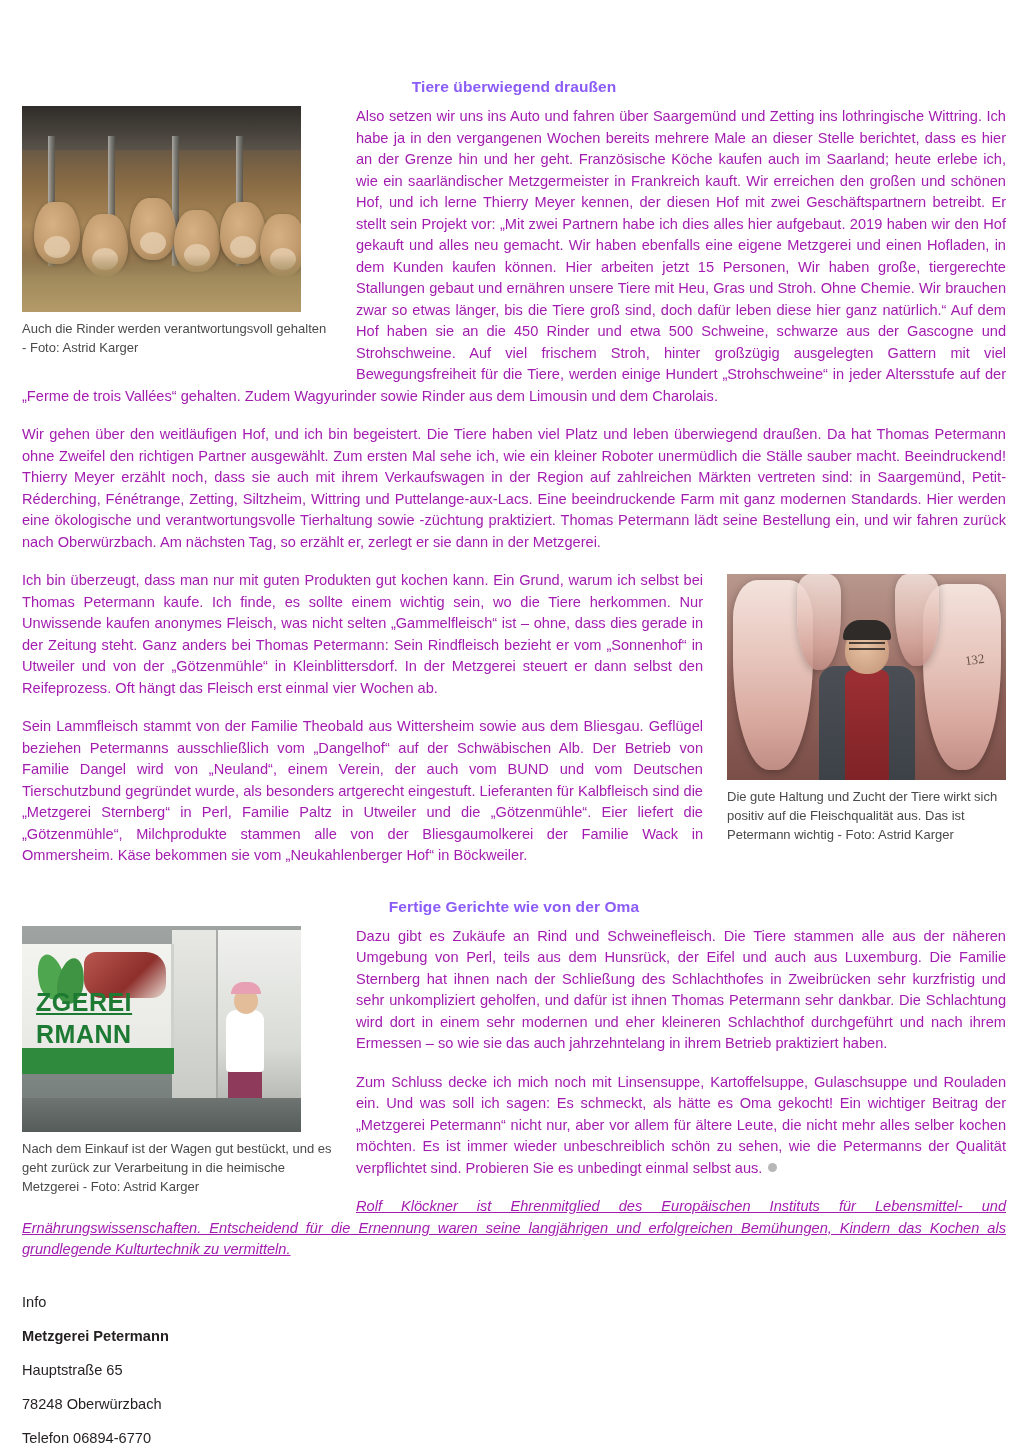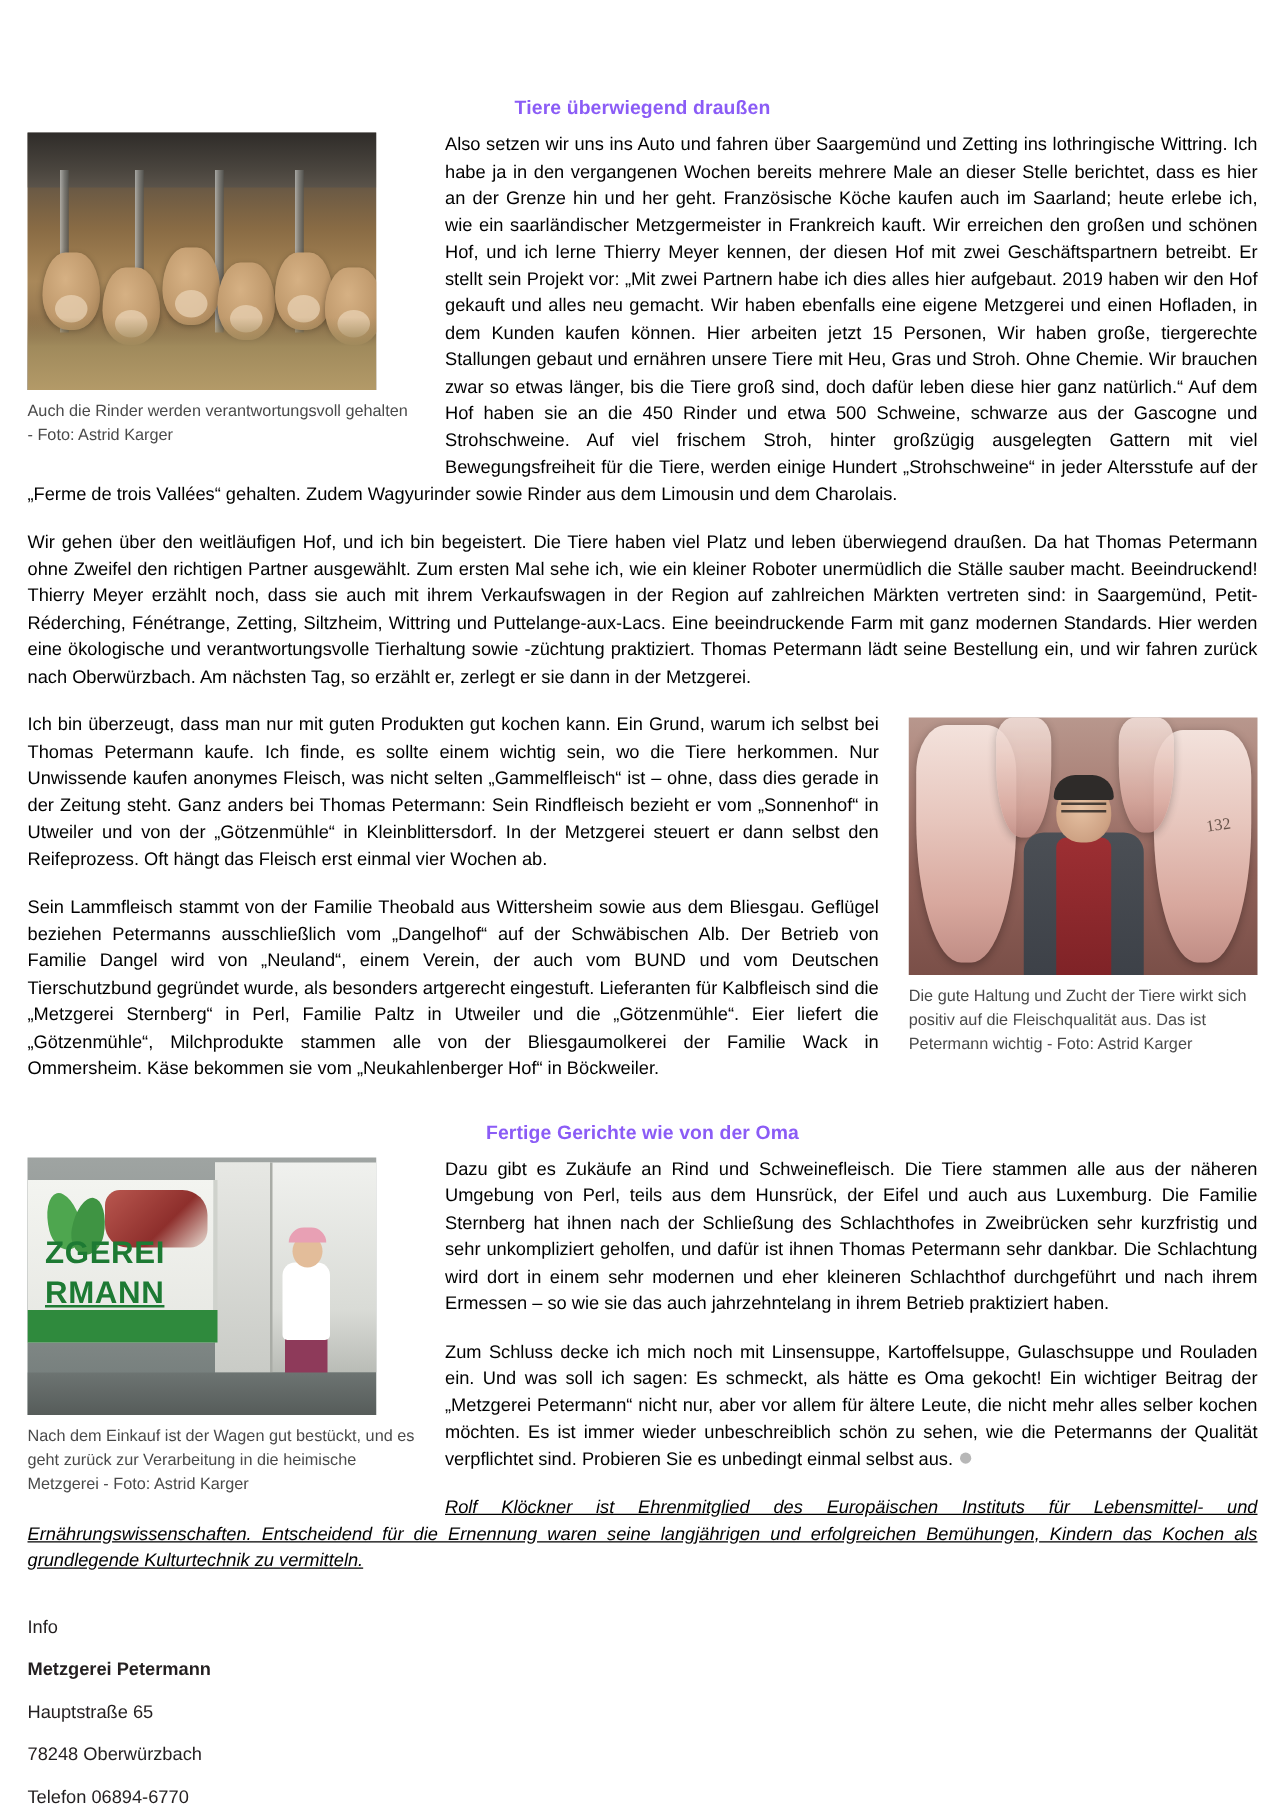--- a/index.html
+++ b/index.html
@@ -37,21 +37,21 @@
   .section-head.second {
     margin-top: 14px;
   }
 
   
   p.body {
     text-align: justify;
     font-size: 14.6px;
     line-height: 21.5px;
     margin: 0 0 17px 0;
-    color: #000000;
+    color: #a21caf;
     hyphens: auto;
   }
   p.body:last-child { margin-bottom: 0; }
 
   p.italic {
     font-style: italic;
     text-decoration: underline;
   }
 
   .bullet-dot {
@@ -210,22 +210,22 @@
     background: #2f8a3d;
   }
   .van-text1, .van-text2 {
     position: absolute;
     left: 14px;
     color: #1d7a33;
     font-weight: bold;
     font-size: 25px;
     letter-spacing: 0.5px;
   }
-  .van-text1 { top: 44px; }
-  .van-text2 { top: 76px; text-decoration: underline; }
+  .van-text1 { top: 44px; text-decoration: underline; }
+  .van-text2 { top: 76px; }
   .van-sub {
     position: absolute;
     left: 14px; top: 108px;
     color: #2c6b3a;
     font-size: 12px;
     font-style: italic;
   }
   .van-meat {
     position: absolute;
     left: 62px; top: 8px;

